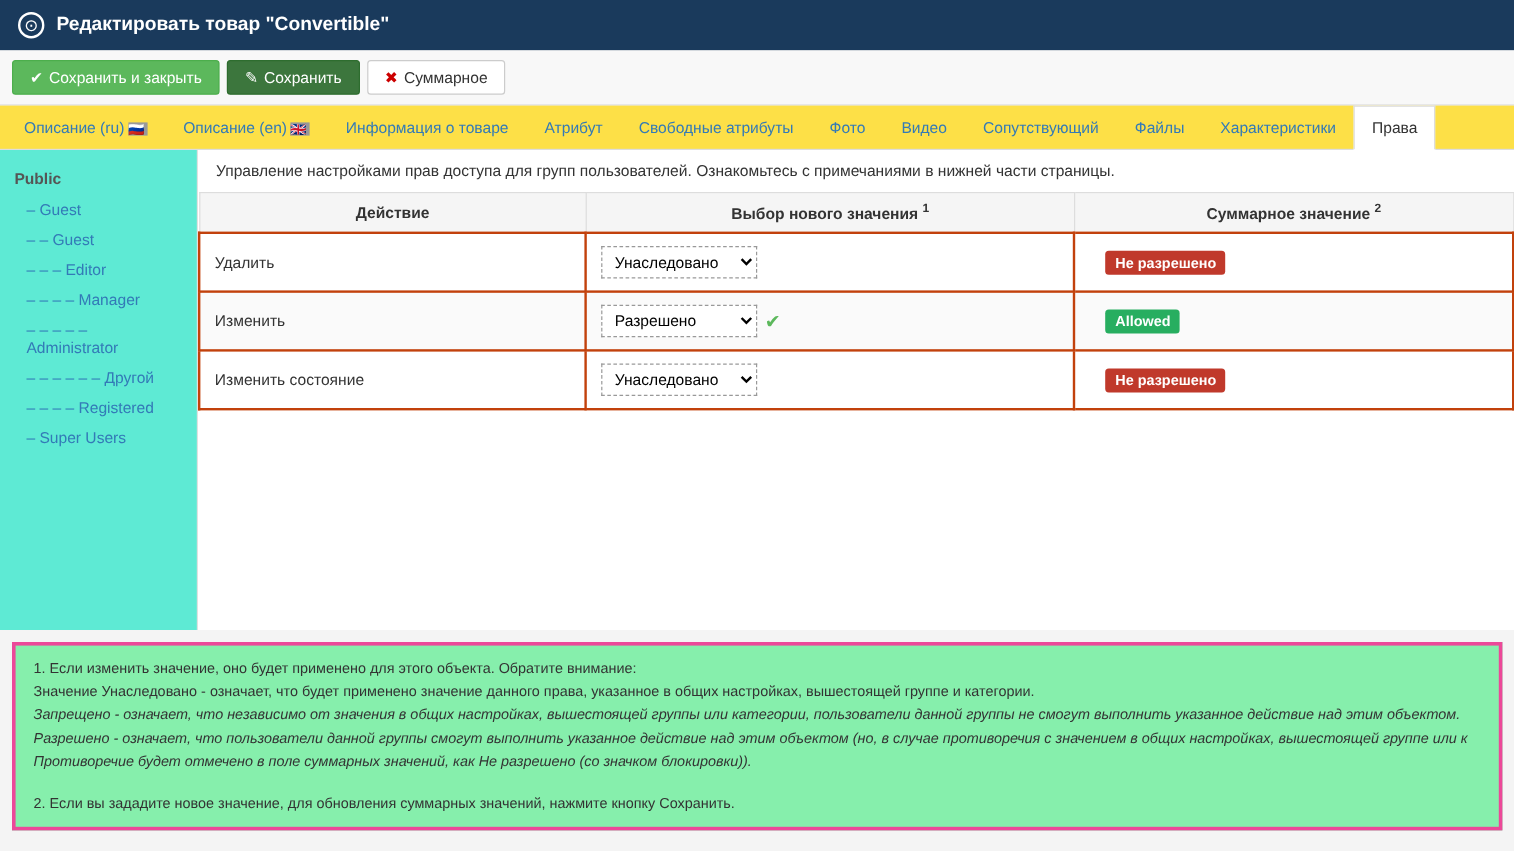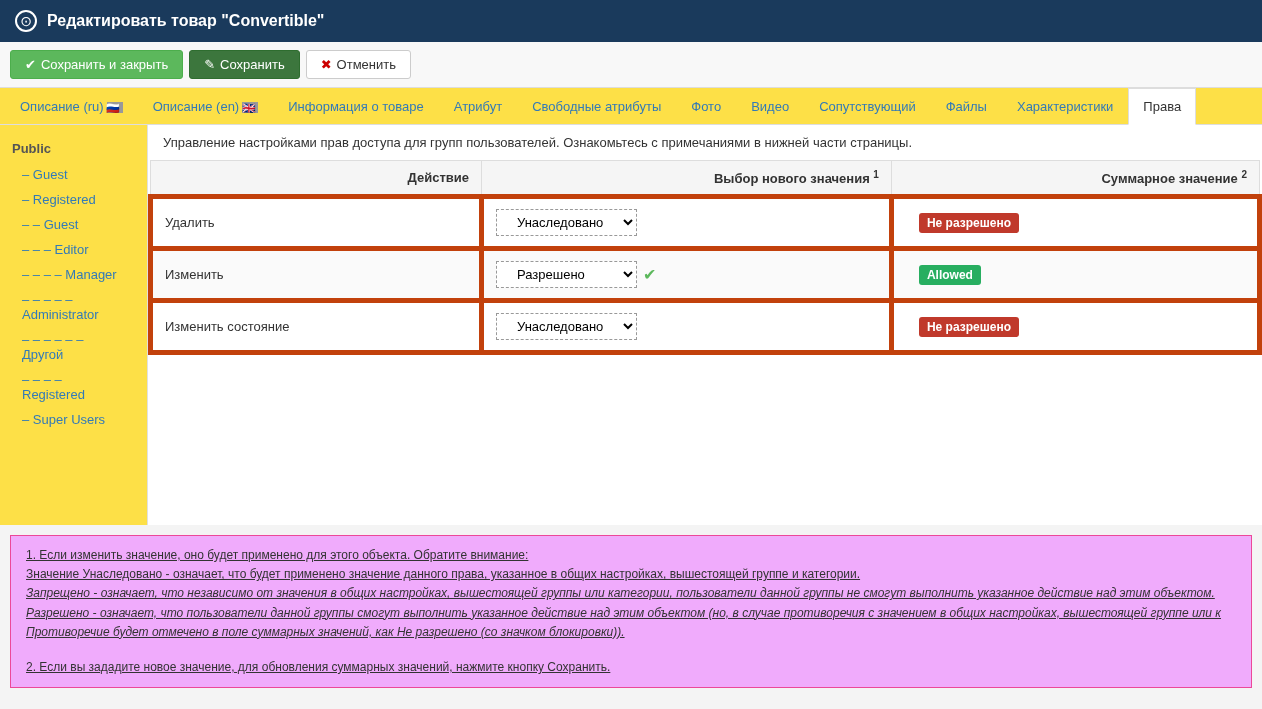--- a/index.html
+++ b/index.html
@@ -83,22 +83,22 @@
     }
 
     
     .content {
       display: flex;
       min-height: 400px;
     }
 
     
     .sidebar {
-      width: 148px;
-      background: #fde047;
+      width: 165px;
+      background: #5eead4;
       border-right: 1px solid #e0e0e0;
       padding: 10px 0;
       flex-shrink: 0;
     }
     .sidebar-header {
       padding: 6px 12px;
       font-weight: bold;
       color: #555;
     }
     .sidebar-item {
@@ -121,38 +121,38 @@
 
     
     .perm-table {
       width: 100%;
       border-collapse: collapse;
     }
     .perm-table th {
       background: #f5f5f5;
       border: 1px solid #ddd;
       padding: 8px 12px;
-      text-align: right;
+      text-align: center;
       font-weight: bold;
       color: #333;
     }
     .perm-table td {
-      border: 5px solid #c2410c;
+      border: 2px solid #c2410c;
       padding: 10px 12px;
       vertical-align: middle;
     }
     .perm-table tr:nth-child(even) td { background: #fafafa; }
 
     .select-wrap {
       display: inline-flex;
       align-items: center;
       gap: 6px;
     }
     .perm-select {
-      padding: 4px 16px;
+      padding: 4px 6px;
       border: 1px dashed #999;
       background: #fff;
       font-size: 13px;
       cursor: pointer;
       min-width: 130px;
     }
     .check-icon { color: #5cb85c; font-size: 16px; }
 
     .badge {
       padding: 3px 8px;
@@ -161,28 +161,27 @@
       font-weight: bold;
       color: white;
       white-space: nowrap;
       margin-left: 13px;
     }
     .badge-denied { background: #c0392b; }
     .badge-allowed { background: #27ae60; }
 
     
     .notes {
-      background: #f0abfc;
-      border: 1px solid #ec4899;
+      background: #86efac;
+      border: 3px solid #ec4899;
       margin: 10px;
       padding: 10px 15px;
       font-size: 12px;
       color: #333;
       line-height: 1.6;
-      text-decoration: underline;
     }
     .notes em { font-style: italic; }
 
     
     sup { font-size: 10px; }
   </style>
 </head>
 <body>
 
 <div class="header">
@@ -196,21 +195,21 @@
   <button class="btn btn-save-close">
     <span>✔</span>
     <span>Сохранить и закрыть</span>
   </button>
   <button class="btn btn-save">
     <span>✎</span>
     <span>Сохранить</span>
   </button>
   <button class="btn btn-cancel">
     <span class="x-icon">✖</span>
-    <span>Отменить</span>
+    <span>Суммарное</span>
   </button>
 </div>
 
 <div class="tabs">
 <a class="tab" href="#">Описание (ru)<span class="flag">🇷🇺</span></a>
     <a class="tab" href="#">Описание (en)<span class="flag">🇬🇧</span></a>
     <a class="tab" href="#">Информация о товаре</a>
     <a class="tab" href="#">Атрибут</a>
     <a class="tab" href="#">Свободные атрибуты</a>
     <a class="tab" href="#">Фото</a>
@@ -219,21 +218,20 @@
     <a class="tab" href="#">Файлы</a>
     <a class="tab" href="#">Характеристики</a>
     <a class="tab active" href="#">Права</a>
   </div>
 
 <div class="content">
 
   <div class="sidebar">
     <div class="sidebar-header">Public</div>
   <div class="sidebar-item">– Guest</div>
-      <div class="sidebar-item">– Registered</div>
       <div class="sidebar-item">– – Guest</div>
       <div class="sidebar-item">– – – Editor</div>
       <div class="sidebar-item">– – – – Manager</div>
       <div class="sidebar-item">– – – – – Administrator</div>
       <div class="sidebar-item">– – – – – – Другой</div>
       <div class="sidebar-item">– – – – Registered</div>
       <div class="sidebar-item">– Super Users</div>
     </div>
 
   <div class="main">

